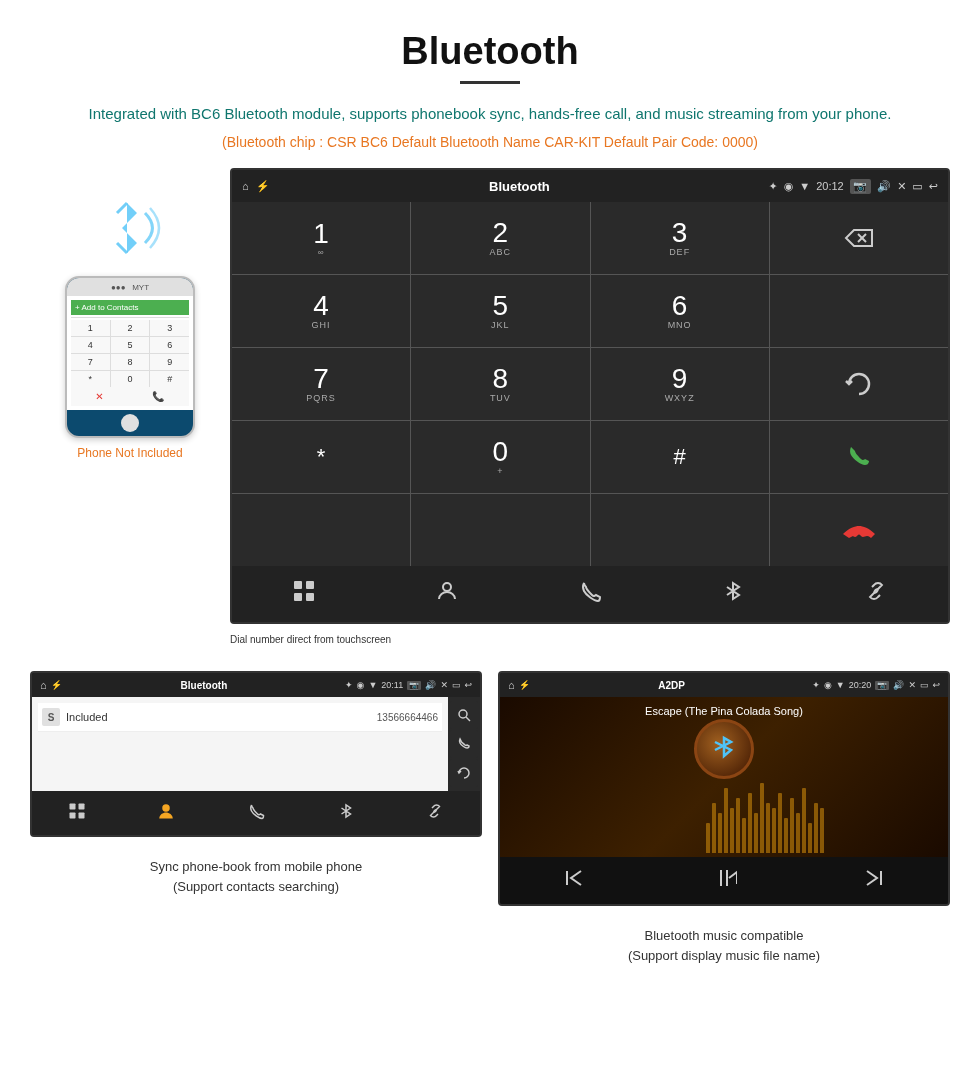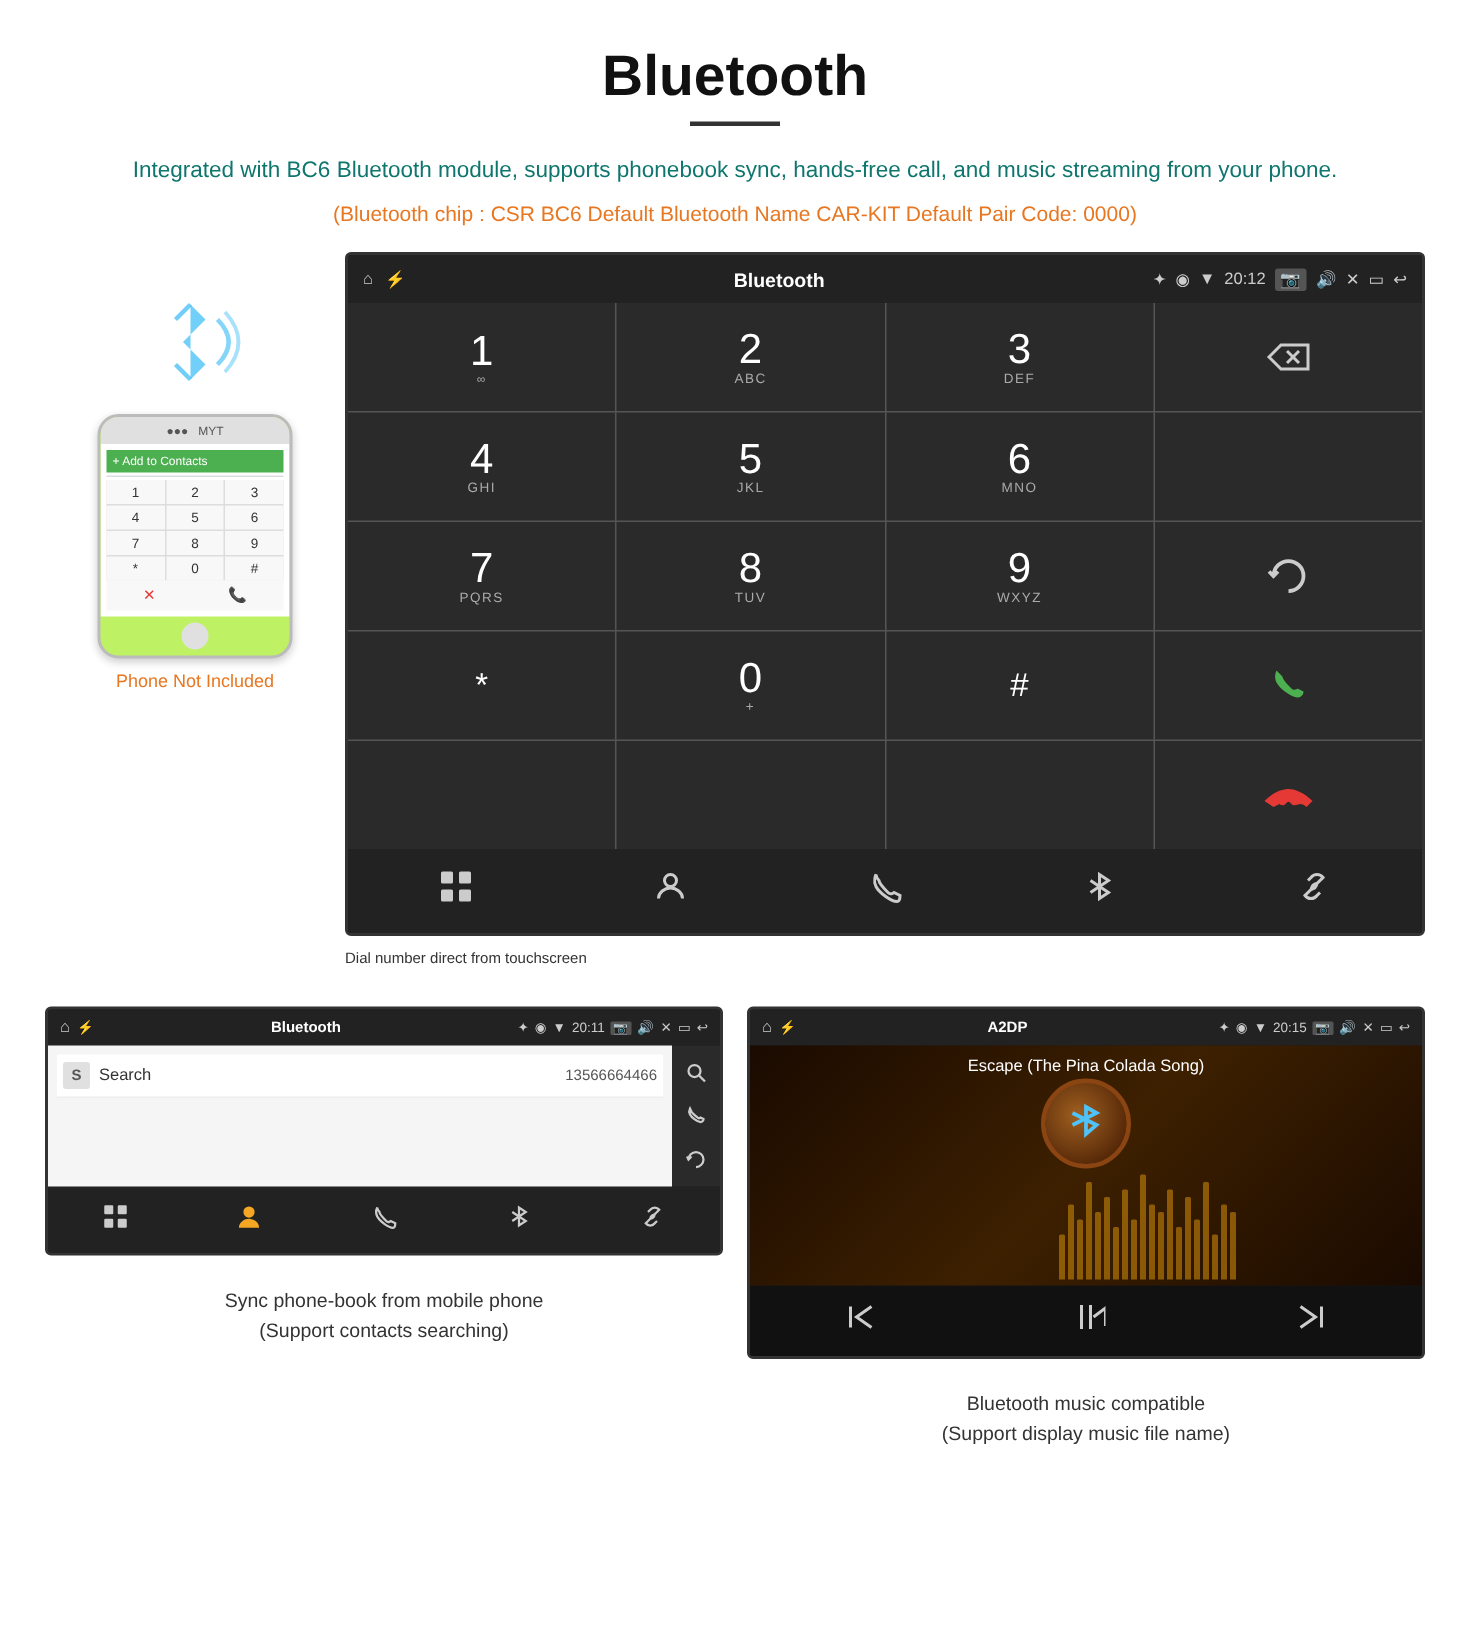--- a/index.html
+++ b/index.html
@@ -63,21 +63,21 @@
     .bt-icon-wrap {
       position: relative;
       width: 80px;
       height: 80px;
       margin-bottom: 8px;
     }
 
     
     .phone-mockup {
       width: 130px;
-      background: #bef264;
+      background: #0c4a6e;
       border-radius: 14px;
       border: 2px solid #bbb;
       overflow: hidden;
       box-shadow: 0 2px 6px rgba(0,0,0,0.2);
     }
     .phone-top-bar {
       background: #e0e0e0;
       height: 18px;
       display: flex;
       align-items: center;
@@ -614,21 +614,21 @@
           <span style="font-size:9px;">✕</span>
           <span style="font-size:9px;">▭</span>
           <span style="font-size:9px;">↩</span>
         </div>
       </div>
 
       <div style="display:flex; position:relative;">
         <div class="phonebook-content" style="flex:1;">
           <div class="pb-contact-row">
             <div class="pb-contact-letter">S</div>
-            <span class="pb-contact-name">Search</span>
+            <span class="pb-contact-name">Included</span>
             <span class="pb-contact-num">13566664466</span>
           </div>
         </div>
 
         <div style="background:#2a2a2a; display:flex; flex-direction:column; gap:1px; padding:4px 2px; align-items:center; min-width:32px;">
           <div class="pb-side-icon">
             <svg width="14" height="14" viewBox="0 0 14 14" fill="none" stroke="#ccc" stroke-width="1.5">
               <circle cx="6" cy="6" r="4"></circle>
                 <line x1="9" y1="9" x2="13" y2="13"></line>
             </svg>
@@ -689,21 +689,21 @@
       <div class="bottom-status-bar">
         <div class="bottom-status-left">
           <span style="font-size:11px;">⌂</span>
           <span style="font-size:9px;">⚡</span>
         </div>
         <div class="bottom-status-center">A2DP</div>
         <div class="bottom-status-right">
           <span>✦</span>
           <span>◉</span>
           <span>▼</span>
-          <span>20:15</span>
+          <span>20:20</span>
           <span style="background:#555;padding:0 2px;border-radius:1px;font-size:8px;">📷</span>
           <span style="font-size:9px;">🔊</span>
           <span style="font-size:9px;">✕</span>
           <span style="font-size:9px;">▭</span>
           <span style="font-size:9px;">↩</span>
         </div>
       </div>
 
       <div class="music-content">
         <div class="music-song-title">Escape (The Pina Colada Song)</div>

